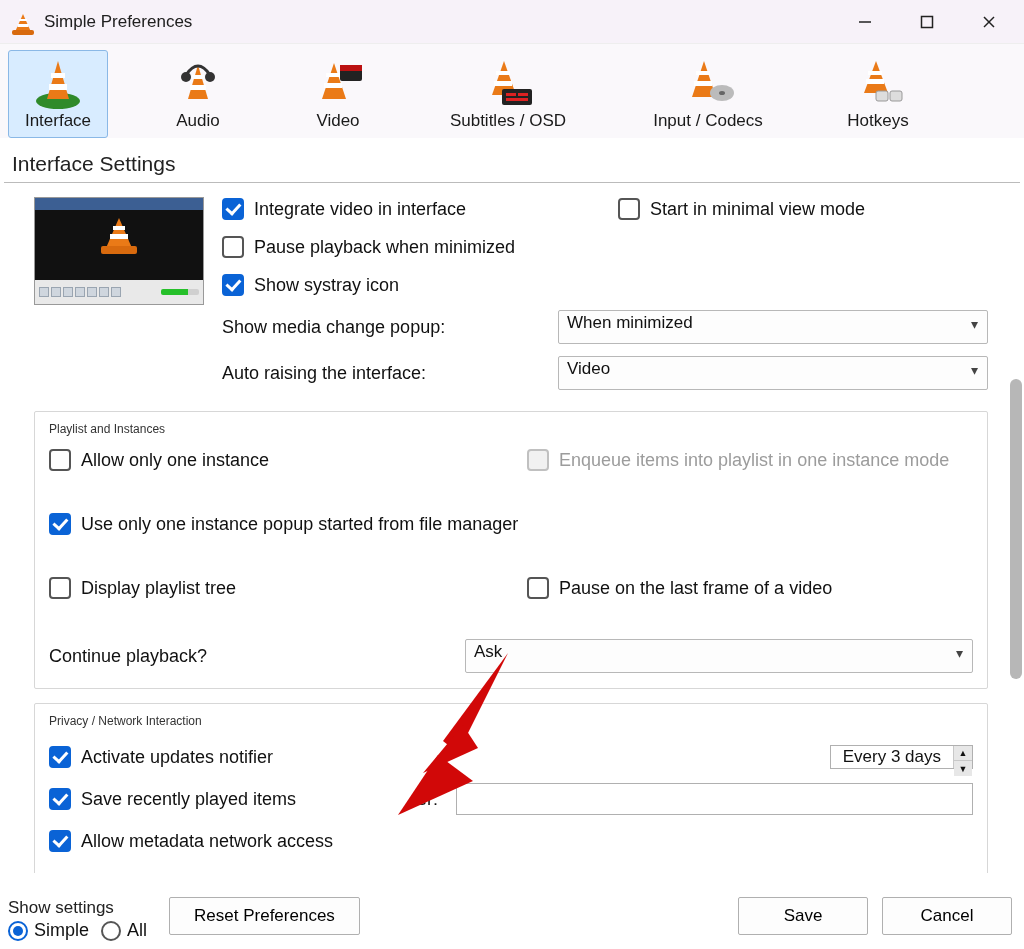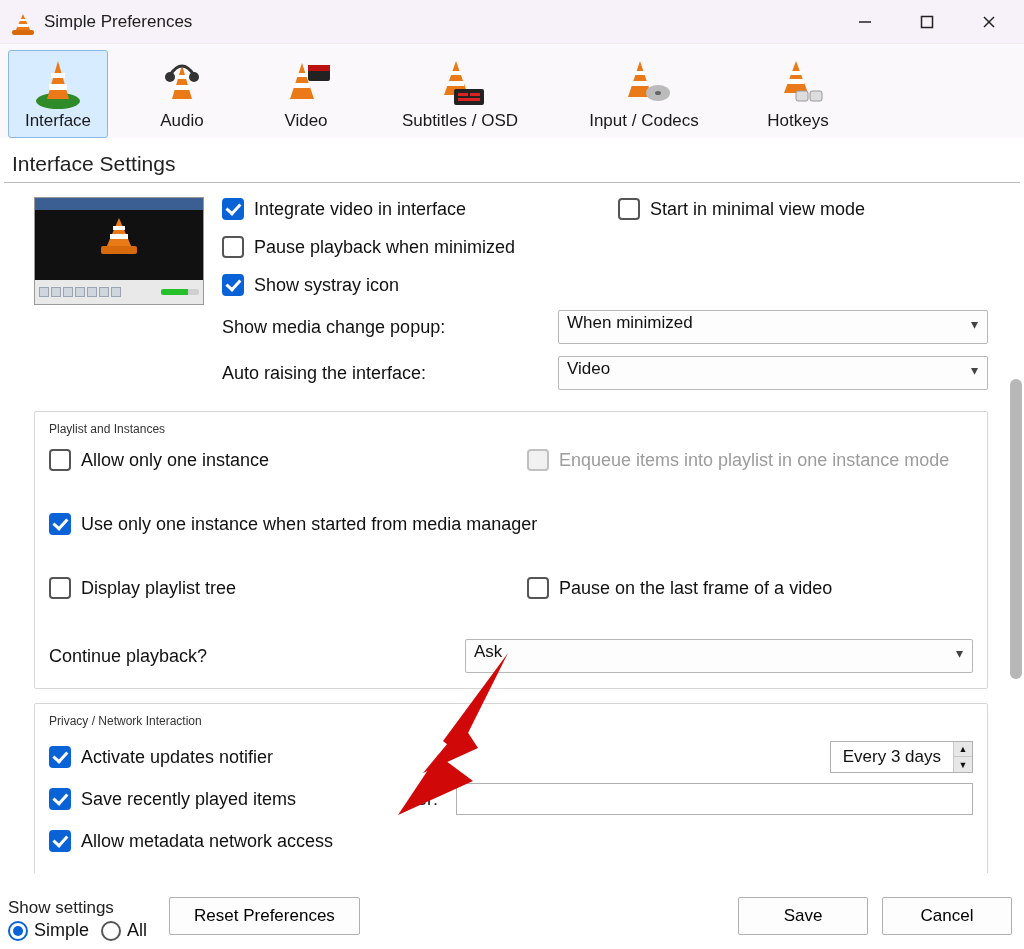--- a/index.html
+++ b/index.html
@@ -7,21 +7,21 @@
   .window { width:1024px; height:949px; background:#fff; position:relative; overflow:hidden; }
 
   
   .titlebar { height:44px; background:#f7f2f9; display:flex; align-items:center; padding:0 4px 0 12px; border-bottom:1px solid #eee; }
   .titlebar .app-icon { width:22px; height:22px; margin-right:10px; position:relative; }
   .titlebar .title { font-size:17px; color:#202020; }
   .titlebar .win-controls { margin-left:auto; display:flex; }
   .titlebar .win-btn { width:62px; height:44px; display:flex; align-items:center; justify-content:center; color:#222; font-size:18px; }
 
   
-  .tabs { display:flex; align-items:flex-end; padding:6px 8px 0 8px; gap:24px; background:#faf8fb; }
+  .tabs { display:flex; align-items:flex-end; padding:6px 8px 0 8px; gap:40px; background:#faf8fb; }
   .tab { width:100px; display:flex; flex-direction:column; align-items:center; padding:4px 4px 6px 4px; border:1px solid transparent; border-radius:3px; }
   .tab.selected { background:#d8ecff; border:1px solid #8ab8e6; }
   .tab .icon-slot { width:56px; height:56px; display:flex; align-items:center; justify-content:center; }
   .tab .label { font-size:17px; color:#1a1a1a; margin-top:0px; white-space:nowrap; }
   .tab.wide { width:160px; }
 
   
   .heading { font-size:21px; font-weight:400; color:#222; padding:14px 8px 6px 8px; border-bottom:1px solid #bbb; margin:0 4px; }
 
   
@@ -61,21 +61,21 @@
   }
   .select-wrap { position:relative; flex:1; }
   .select-wrap::after { content:"▾"; position:absolute; right:10px; top:6px; color:#444; font-size:14px; pointer-events:none; }
 
   
   .pl-grid { display:grid; grid-template-columns:1fr 1fr; column-gap:24px; row-gap:8px;gap:32px; }
 
   
   .priv-row { display:flex; align-items:center; gap:18px; min-height:42px; }
   .priv-row .spacer { flex:1; }
-  .spin { display:flex; align-items:flex-end; border:1px solid #b0b0b0; height:32px; background:#fff; }
+  .spin { display:flex; align-items:flex-start; border:1px solid #b0b0b0; height:24px; background:#fff; }
   .spin .val { padding:0 12px; font-size:17px; border-right:1px solid #c8c8c8; height:100%; display:flex; align-items:center; background:#fff;}
   .spin .arrows { width:18px; display:flex; flex-direction:column; }
   .spin .arrows .up, .spin .arrows .down { height:15px; display:flex; align-items:center; justify-content:center; font-size:9px; background:#e7e7e7; border-bottom:1px solid #c8c8c8;}
   .spin .arrows .down { border-bottom:none; }
 
   .text-input { flex:1; height:32px; border:1px solid #b0b0b0; background:#fff; }
 
   
   .arrow { position:absolute; left:378px; top:470px; pointer-events:none; }
   .red-box { position:absolute; border:6px solid #d10808; }
@@ -285,21 +285,21 @@
         <label class="chk">
               <span class="box"></span>
               <span>Allow only one instance</span>
             </label>
         <label class="chk disabled">
               <span class="box"></span>
               <span>Enqueue items into playlist in one instance mode</span>
             </label>
         <label class="chk checked" style="grid-column:1/3">
               <span class="box"></span>
-              <span>Use only one instance when started from media manager</span>
+              <span>Use only one instance popup started from file manager</span>
             </label>
         <label class="chk">
               <span class="box"></span>
               <span>Display playlist tree</span>
             </label>
         <label class="chk">
               <span class="box"></span>
               <span>Pause on the last frame of a video</span>
             </label>
         <div class="sel-row" style="grid-column:1/3">

